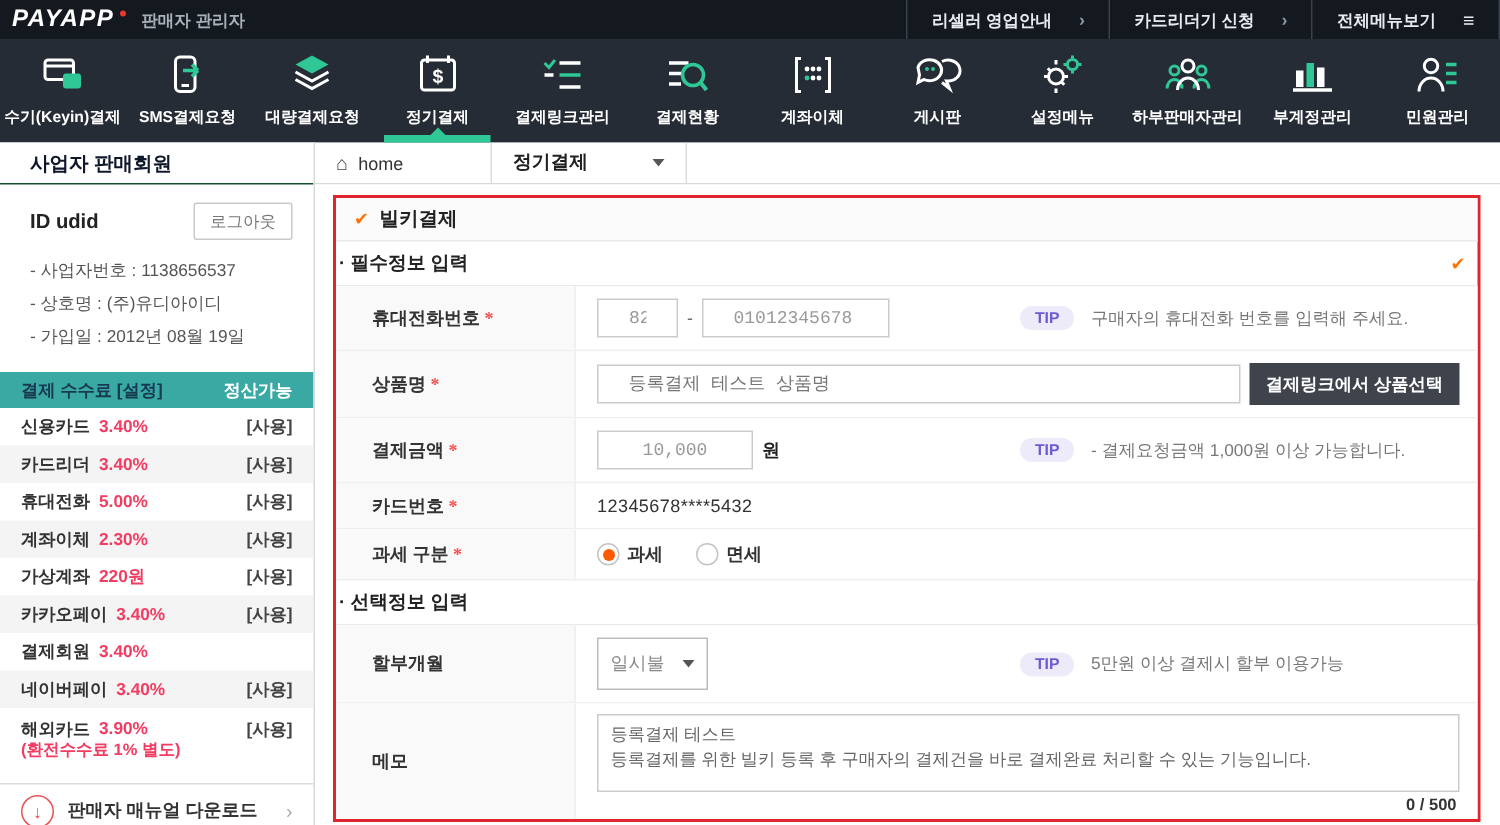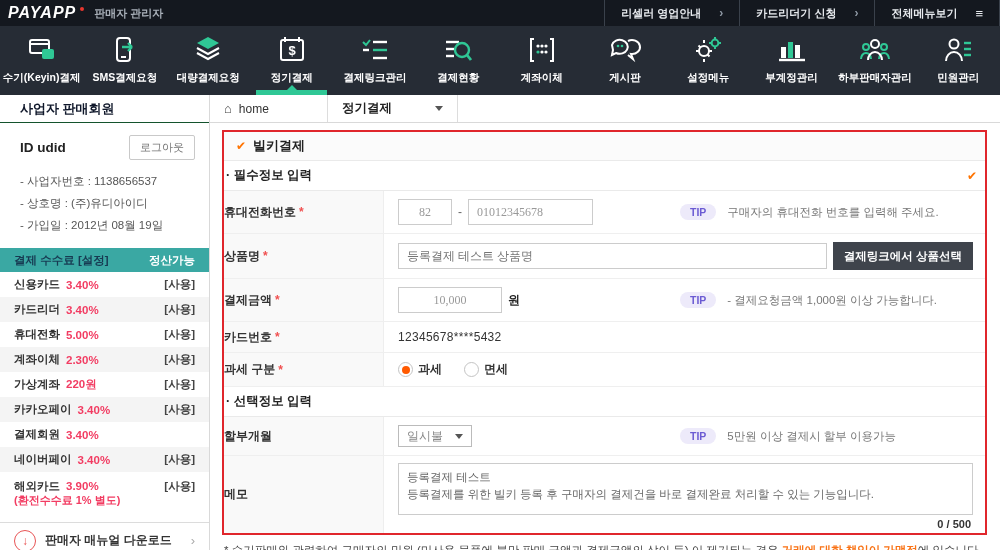--- a/index.html
+++ b/index.html
@@ -65,43 +65,43 @@
   .main-body { flex:1; background:#fff; padding:7px 13px 0 12px; overflow:hidden; }
   .redbox { border:2px solid #e0262c; background:#fff; }
   .box-title { display:flex; align-items:center; gap:7px; padding:5px 12px; background:#fbfbfb; border-bottom:1px solid #eaeaea; }
   .box-title .txt { font-size:13px; font-weight:800; color:#222; }
   .check { color:#ff7300; font-size:12px; font-weight:700; }
   .sec-header { display:flex; align-items:center; padding:6px 2px; border-bottom:1px solid #eaeaea; }
   .sec-header .txt { font-size:12.5px; font-weight:800; color:#222; }
   .sec-header .check { margin-left:auto; margin-right:6px; }
 
   .frow { display:flex; align-items:stretch; border-bottom:1px solid #efefef; position:relative; background:#fff; }
-  .flabel { flex:0 0 160px; background:#f9f9f9; border-right:1px solid #eee; display:flex; align-items:center; padding-left:0; font-size:12px; font-weight:700; color:#333; gap:3px; }
+  .flabel { flex:0 0 160px; background:#f9f9f9; border-right:1px solid #eee; display:flex; align-items:center; padding-left:24px; font-size:12px; font-weight:700; color:#333; gap:3px;font-family:Liberation Serif, serif; }
   .req { color:#f05050; font-size:12px; }
   .ffield { flex:1; display:flex; align-items:center; padding:8px 12px 8px 14px; gap:6px; }
   .tip-abs { position:absolute; left:456px; top:50%; transform:translateY(-50%); display:flex; align-items:center; gap:11px; }
   .tip-badge { background:#edeafa; color:#6b5bd3; font-weight:800; font-size:10.5px; padding:2px 10px; border-radius:10px; }
   .tip-text { font-size:11.5px; color:#777; white-space:nowrap; }
 
-  input.txt { border:1px solid #ccc; height:26px; font-size:12px; color:#999; padding:0 8px; font-family:Liberation Serif, serif; }
+  input.txt { border:1px solid #ccc; height:26px; font-size:12px; color:#999; padding:0 20px; font-family:Liberation Mono, monospace; }
   .in-code { width:54px; text-align:center; }
   .in-phone { width:125px; }
   .dash { color:#666; }
   .in-product { flex:1; color:#aaa; }
   .dark-btn { background:#3f444c; color:#fff; border:none; height:28px; padding:0 11px; font-size:11.5px; font-weight:700; cursor:pointer; font-family:inherit; white-space:nowrap; }
   .in-amount { width:104px; text-align:center; }
   .unit { font-size:12px; font-weight:700; color:#222; }
   .plain-val { font-size:12px; color:#333; letter-spacing:.3px; }
 
   .radio-opt { display:flex; align-items:center; gap:5px; margin-right:16px; cursor:pointer;font-weight:bold; }
   .radio { width:15px; height:15px; border:1px solid #c4c4c4; border-radius:50%; background:#fff; display:flex; align-items:center; justify-content:center; }
   .radio.on::after { content:""; width:8px; height:8px; border-radius:50%; background:#ff5a00; }
   .radio-label { font-size:12px; color:#333; }
 
-  .select-box { width:74px; height:22px; border:1px solid #bbb; display:flex; align-items:center; justify-content:space-between; padding:0 8px; color:#888; font-size:12px; cursor:pointer; background:#fff; }
+  .select-box { width:74px; height:35px; border:1px solid #bbb; display:flex; align-items:center; justify-content:space-between; padding:0 8px; color:#888; font-size:12px; cursor:pointer; background:#fff; }
 
   .memo-col { flex:1; display:flex; flex-direction:column; padding:7px 12px 3px 14px; }
   textarea.memo { width:100%; height:52px; border:1px solid #ccc; font-size:11.5px; color:#666; padding:5px 8px; resize:none; font-family:inherit; line-height:17px; }
   .counter { align-self:flex-end; font-size:11px; color:#333; font-weight:700; margin-top:3px; margin-right:2px; }
 
   .footnote { margin:8px 2px 0 2px; font-size:11.5px; color:#444; white-space:nowrap; }
   .footnote .hl { color:#f97316; font-weight:800; }
 
   svg { display:block; }
 </style>
@@ -241,48 +241,48 @@
             <line x1="18" y1="10" x2="20" y2="10"></line>
             <line x1="28" y1="10" x2="30" y2="10"></line>
           </g>
         </svg>
     </span>
     <span class="nav-label">설정메뉴</span>
   </div>
   <div class="nav-item">
     <span class="nav-ic">
       <svg width="34" height="34" viewBox="0 0 34 34">
-          <rect x="6" y="14" width="5" height="11" fill="#fff"></rect>
-          <rect x="13" y="9" width="5" height="16" fill="#2fc795"></rect>
-          <rect x="20" y="12" width="5" height="13" fill="#fff"></rect>
-          <line x1="4" y1="27" x2="30" y2="27" stroke="#fff" stroke-width="2.4"></line>
-        </svg>
-    </span>
-    <span class="nav-label">부계정관리</span>
-  </div>
-  <div class="nav-item">
-    <span class="nav-ic">
-      <svg width="34" height="34" viewBox="0 0 34 34">
           <g stroke="#2fc795" stroke-width="2" fill="none">
             <circle cx="8" cy="14" r="3"></circle>
             <path d="M3 26 a5 6 0 0 1 10 0"></path>
             <circle cx="26" cy="14" r="3"></circle>
             <path d="M21 26 a5 6 0 0 1 10 0"></path>
           </g>
           <g stroke="#fff" stroke-width="2" fill="none">
             <circle cx="17" cy="11" r="4"></circle>
             <path d="M10 27 a7 8 0 0 1 14 0"></path>
           </g>
         </svg>
     </span>
     <span class="nav-label">하부판매자관리</span>
   </div>
   <div class="nav-item">
     <span class="nav-ic">
       <svg width="34" height="34" viewBox="0 0 34 34">
+          <rect x="6" y="14" width="5" height="11" fill="#fff"></rect>
+          <rect x="13" y="9" width="5" height="16" fill="#2fc795"></rect>
+          <rect x="20" y="12" width="5" height="13" fill="#fff"></rect>
+          <line x1="4" y1="27" x2="30" y2="27" stroke="#fff" stroke-width="2.4"></line>
+        </svg>
+    </span>
+    <span class="nav-label">부계정관리</span>
+  </div>
+  <div class="nav-item">
+    <span class="nav-ic">
+      <svg width="34" height="34" viewBox="0 0 34 34">
           <g stroke="#fff" stroke-width="2" fill="none">
             <circle cx="13" cy="11" r="4.5"></circle>
             <path d="M5 28 a8 9 0 0 1 16 0"></path>
           </g>
           <g stroke="#2fc795" stroke-width="2.4">
             <line x1="23" y1="10" x2="30" y2="10"></line>
             <line x1="23" y1="16" x2="30" y2="16"></line>
             <line x1="23" y1="22" x2="30" y2="22"></line>
           </g>
         </svg>

